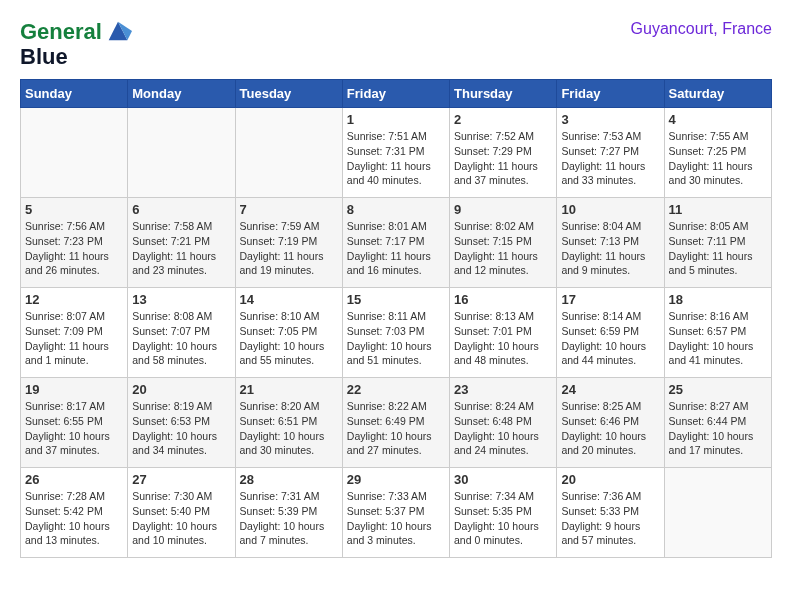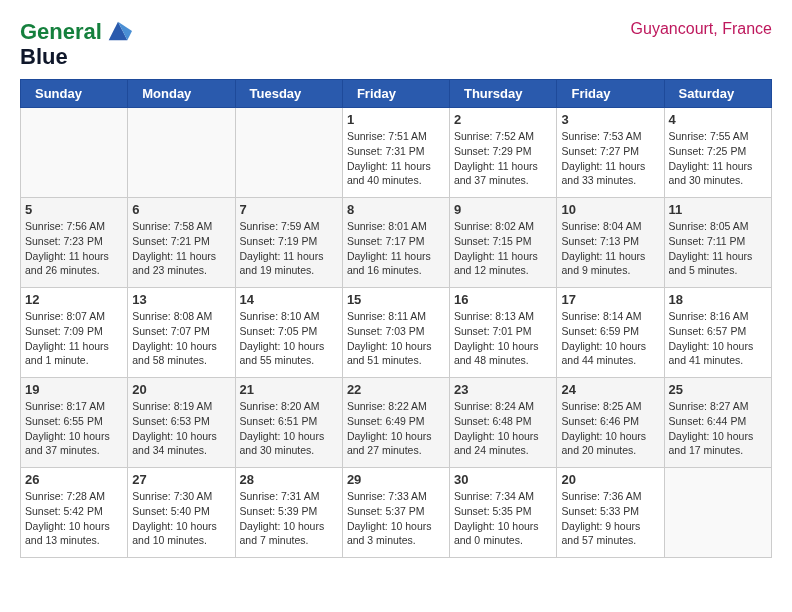--- a/index.html
+++ b/index.html
@@ -38,33 +38,33 @@
     .title-area {
       text-align: right;
     }
     .month-title {
       font-size: 36px;
       font-weight: bold;
       color: #333;
     }
     .location {
       font-size: 16px;
-      color: #be185d;
+      color: #6d28d9;
     }
     table {
       width: 100%;
       border-collapse: collapse;
       font-size: 11px;
     }
     thead tr {
       background-color: #2a5aad;
       color: white;
     }
     thead th {
-      padding: 6px 14px;
+      padding: 6px 4px;
       text-align: left;
       font-size: 13px;
       font-weight: bold;
       border: 1px solid #1e4a9a;
     }
     tbody td {
       vertical-align: top;
       padding: 4px;
       border: 1px solid #ccc;
       width: 108px;

